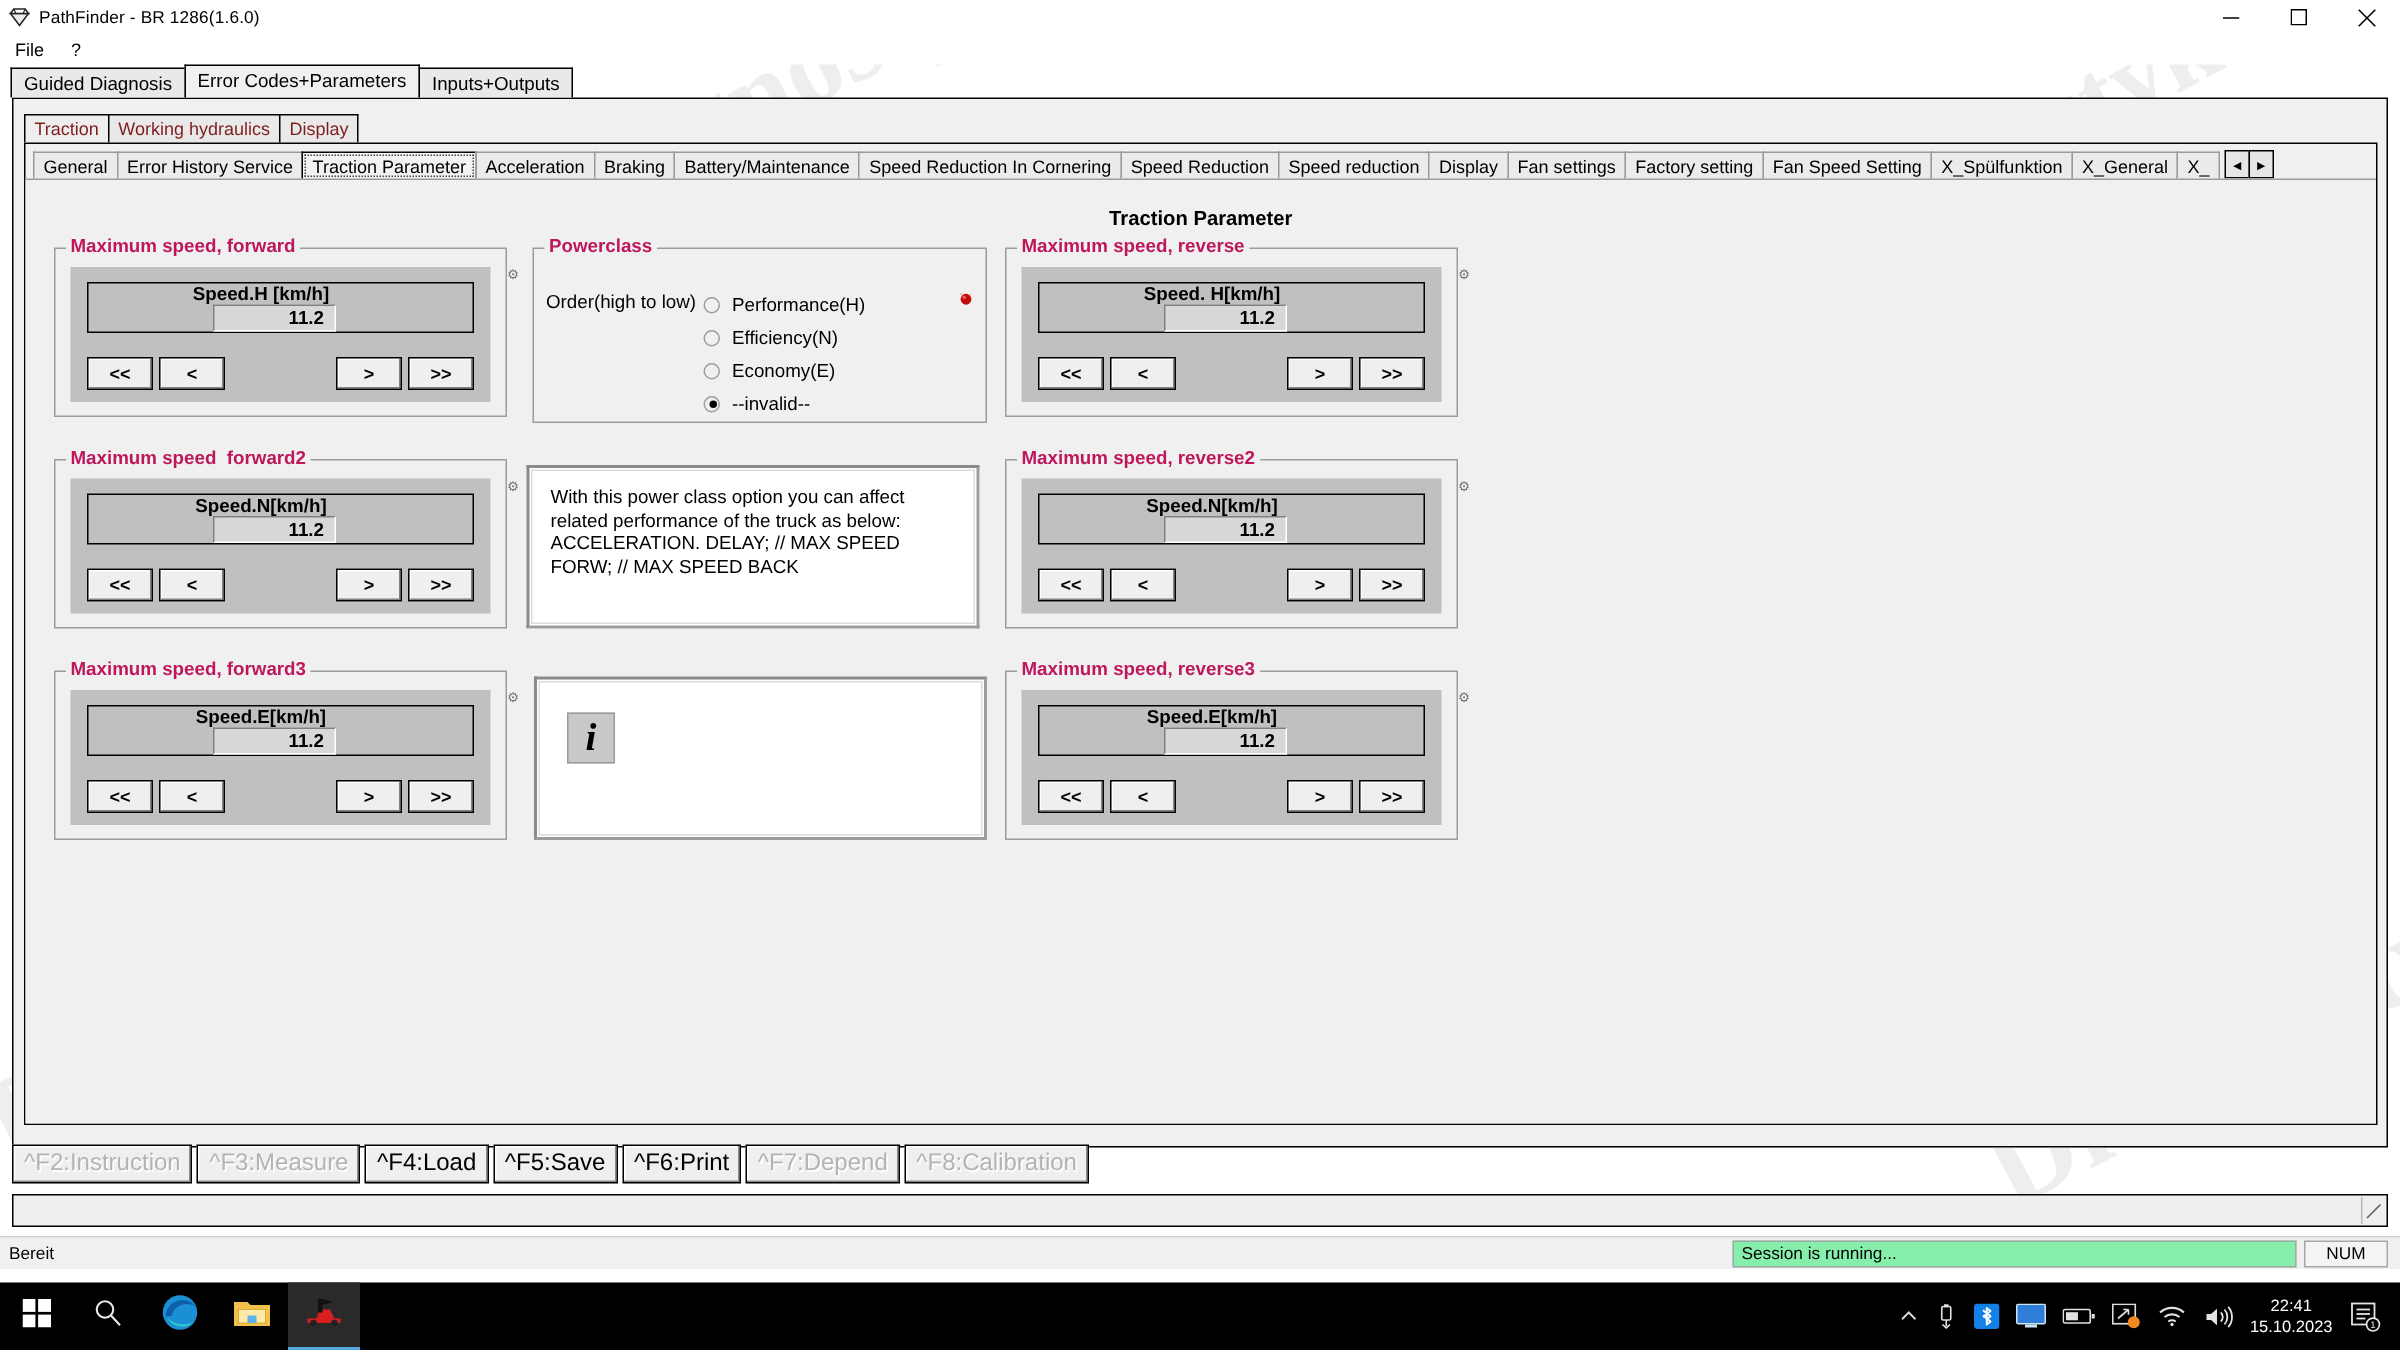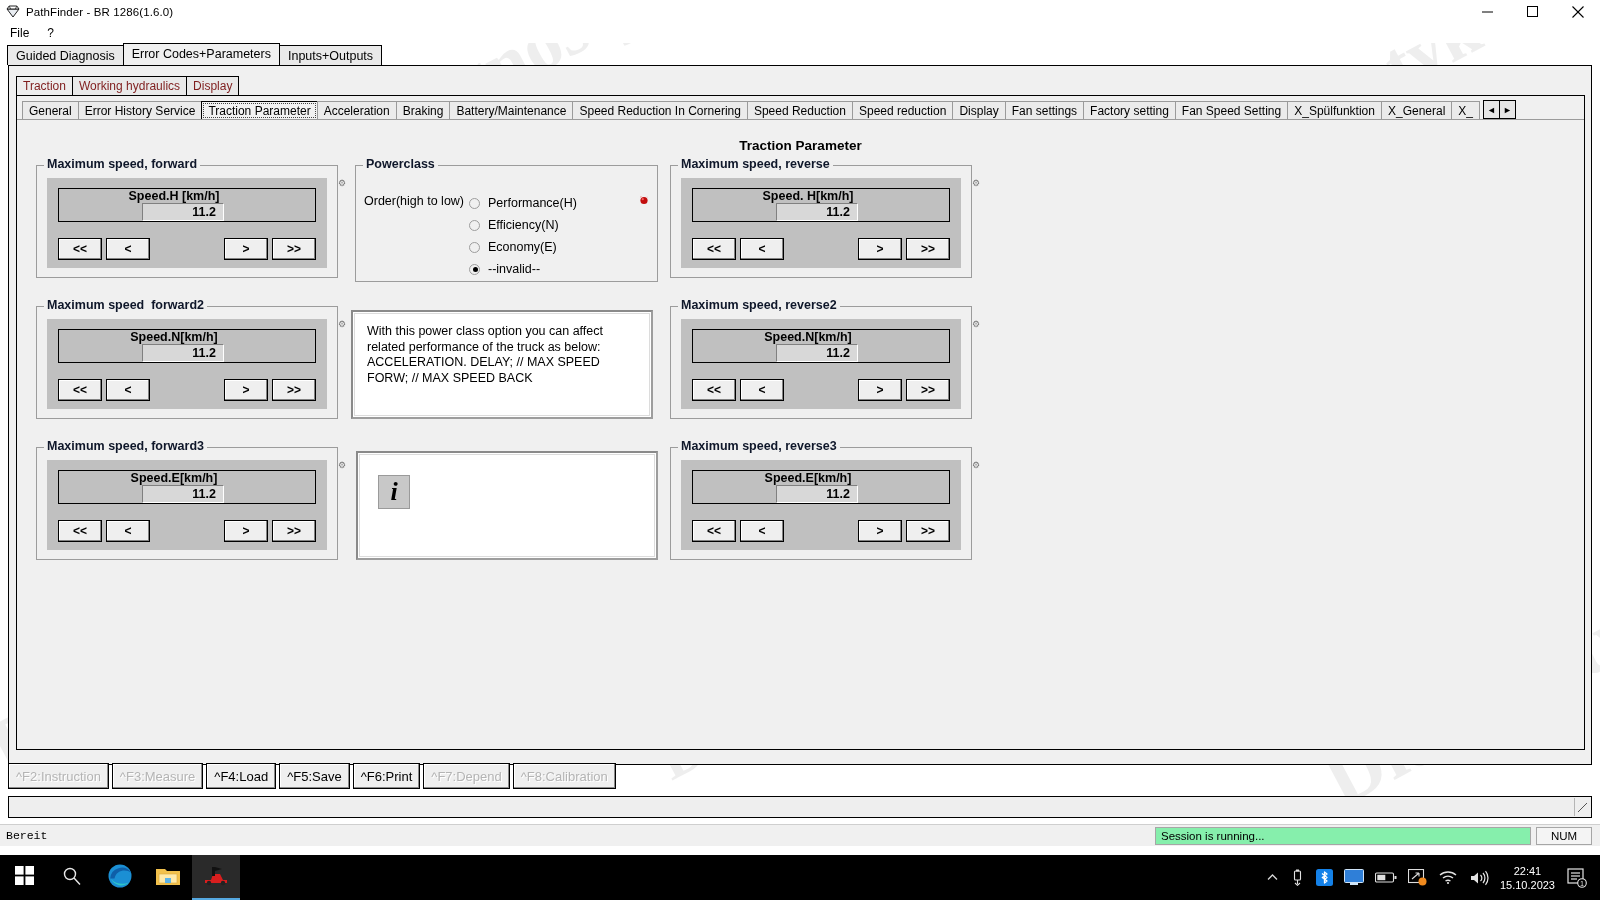--- a/index.html
+++ b/index.html
@@ -130,21 +130,21 @@
   }
 
   
   .gbox {
     position: absolute;
     border: 1px solid #9c9c9c;
     background: transparent;
   }
   .gbox > .gtitle {
     position: absolute; top: -9px; left: 7px; background: #f0f0f0;
-    padding: 0 3px; font-size: 12.5px; font-weight: 700; color: #0f172a; white-space: pre;
+    padding: 0 3px; font-size: 12.5px; font-weight: 700; color: #be185d; white-space: pre;
   }
   .speed-inner {
     position: absolute; left: 10px; right: 10px; top: 12px; bottom: 9px;
     background: #c0c0c0;
   }
   .speed-field {
     position: absolute; left: 11px; right: 11px; top: 10px; height: 34px;
     background: #c0c0c0;
     border: 1px solid #000;
     display: flex; align-items: center; flex-direction: column;
@@ -225,21 +225,21 @@
   .fkeybar {
     position: absolute; left: 8px; top: 762px; width: 1584px; height: 28px;
     display: flex; align-items: center; gap: 3px;
     z-index: 9;
   }
   .fkey {
     height: 26px; padding: 0 7px;
     background: #efefef;
     border: 1px solid #000;
     box-shadow: inset -1px -1px 0 #8a8a8a, inset 1px 1px 0 #ffffff;
-    font-size: 13px; color: #000;
+    font-size: 16px; color: #000;
     display: flex; align-items: center; justify-content: center;
     white-space: nowrap; cursor: default;
   }
   .fkey.disabled { color: #b4b4b4; text-shadow: 1px 1px 0 #ffffff; }
 
   
   .msgline {
     position: absolute; left: 8px; top: 796px; width: 1584px; height: 22px;
     background: #eeeeee; border: 1px solid #000;
     display: flex; align-items: center; z-index: 9;
@@ -251,21 +251,21 @@
     font-size: 10px; color: #555;
   }
 
   
   .statusbar {
     position: absolute; left: 0; top: 824px; width: 1600px; height: 22px;
     background: #f0f0f0; border-top: 1px solid #cfcfcf;
     display: flex; align-items: center; z-index: 9;
     font-size: 11.5px; color: #000;
   }
-  .sb-left { padding-left: 6px; width: 1155px; font-family: Liberation Mono, monospace; }
+  .sb-left { padding-left: 6px; width: 1155px; }
   .sb-mid {
     width: 376px; height: 18px; border: 1px solid #a6a6a6; background: #86efac;
     display: flex; align-items: center; padding-left: 5px;
   }
   .sb-right {
     margin-left: auto; margin-right: 8px;
     width: 56px; height: 18px; border: 1px solid #a6a6a6; background: #f4f4f4;
     display: flex; align-items: center; justify-content: center;
   }
 

